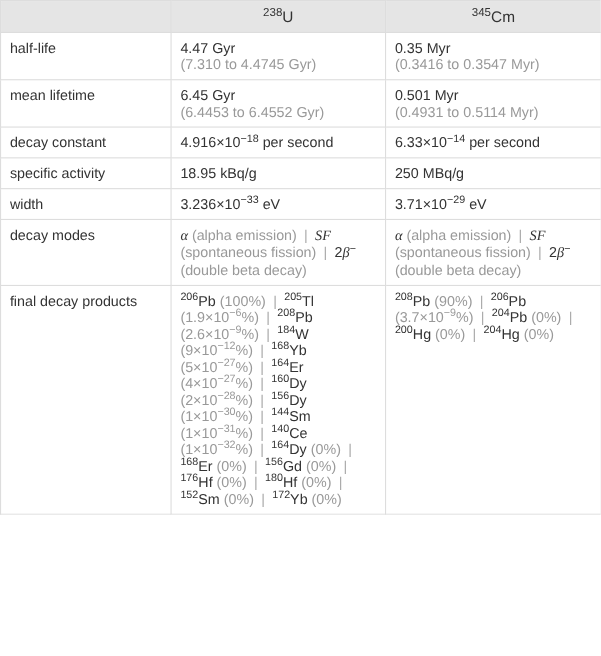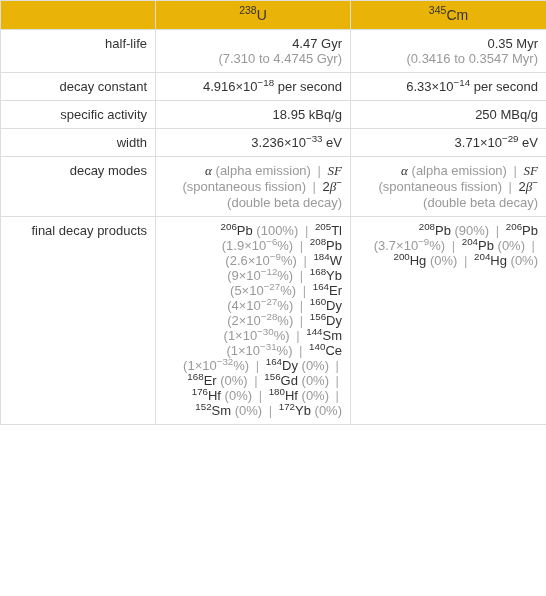--- a/index.html
+++ b/index.html
@@ -12,26 +12,26 @@
   }
   table {
     border-collapse: collapse;
     width: 100%;
     table-layout: fixed;
   }
   td, th {
     border: 1px solid #ddd;
     padding: 6px 8px;
     vertical-align: top;
-    text-align: right;
+    text-align: left;
     word-wrap: break-word;
   }
   th {
     font-weight: normal;
-    background: #eab308;
+    background: #e5e5e5;
   }
   col.label { width: 155px; }
   col.c1 { width: 195px; }
   col.c2 { width: 196px; }
   .head { text-align: center; font-size: 14px; }
   .dim { color: #999; }
   .sup { font-size: 0.75em; vertical-align: super; line-height: 0; }
   .it { font-style: italic; font-family: Georgia, "Times New Roman", serif; }
   .sep { color: #aaa; margin: 0 3px; }
   .nowrap { white-space: nowrap; margin-top: 44px; }
@@ -61,20 +61,31 @@
     <td>
       <span>4.47 Gyr</span><br>
       <span class="dim">(7.310 to 4.4745 Gyr)</span>
     </td>
     <td>
       <span>0.35 Myr</span><br>
       <span class="dim">(0.3416 to 0.3547 Myr)</span>
     </td>
   </tr>
 
+  <tr>
+    <td>mean lifetime</td>
+    <td>
+      <span>6.45 Gyr</span><br>
+      <span class="dim">(6.4453 to 6.4552 Gyr)</span>
+    </td>
+    <td>
+      <span>0.501 Myr</span><br>
+      <span class="dim">(0.4931 to 0.5114 Myr)</span>
+    </td>
+  </tr>
 
   <tr>
     <td>decay constant</td>
     <td>
       <span class="nowrap"><span>4.916×10</span><span class="sup">−18</span></span><span> per second</span>
     </td>
     <td>
       <span class="nowrap"><span>6.33×10</span><span class="sup">−14</span></span><span> per second</span>
     </td>
   </tr>

